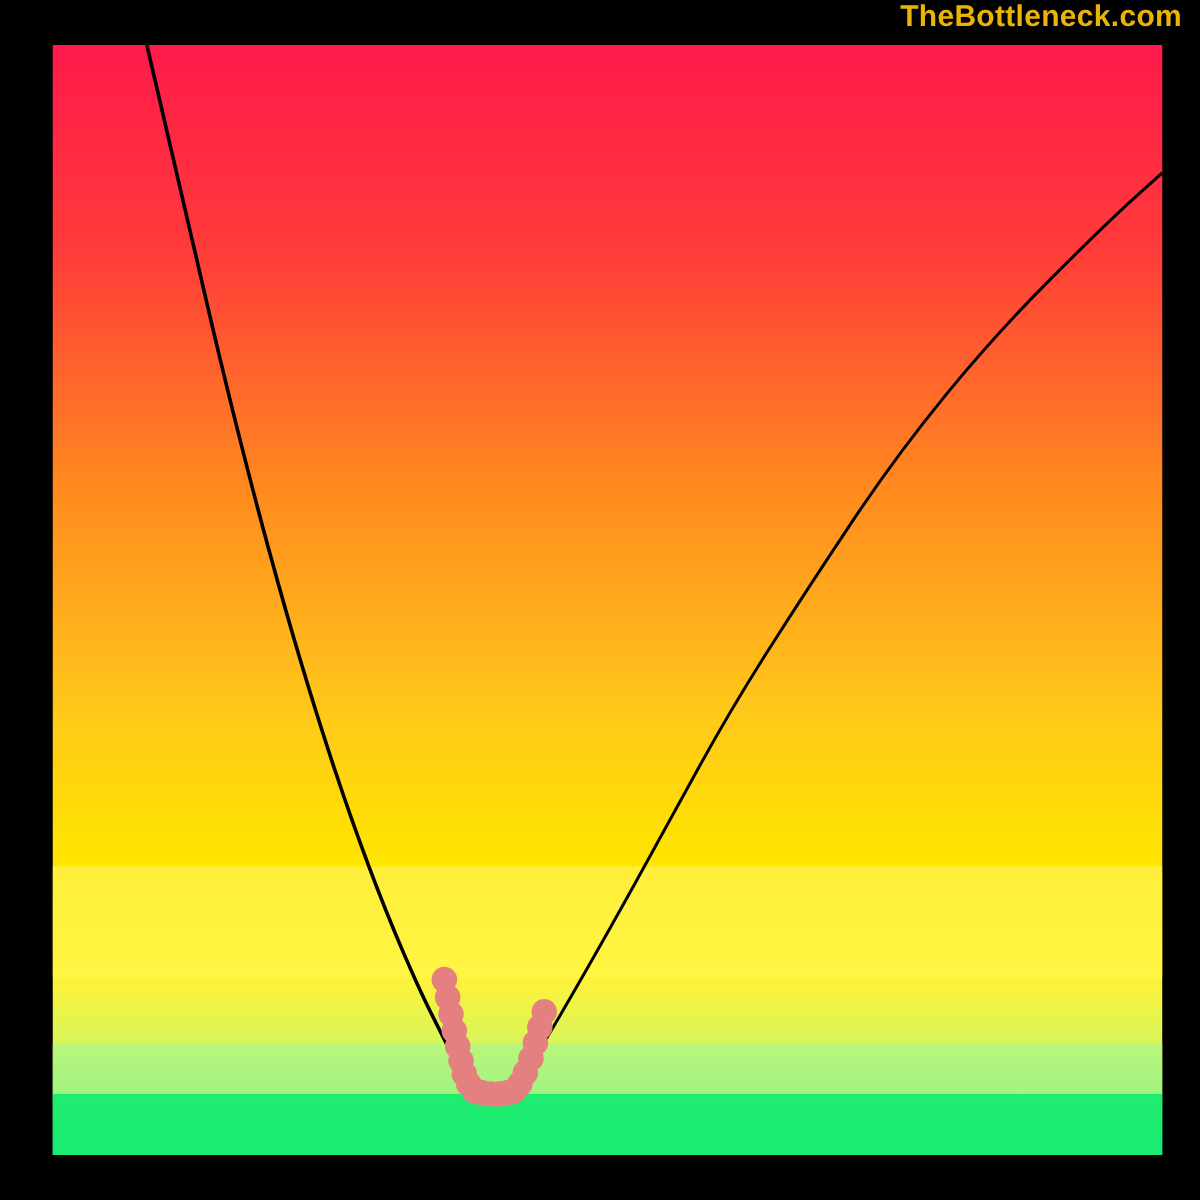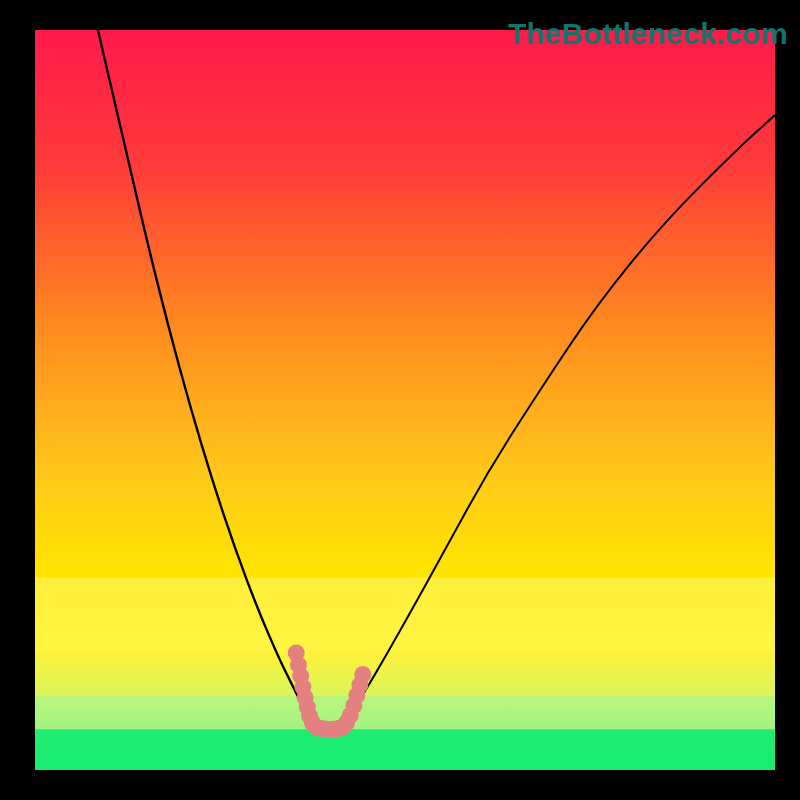--- a/index.html
+++ b/index.html
@@ -12,24 +12,24 @@
     font-family: Arial, Helvetica, sans-serif;
   }
   .stage {
     position: relative;
     width: 800px;
     height: 800px;
     background: #000;
   }
   .watermark {
     position: absolute;
-    top: 17px;
+    top: 0;
     right: 12px;
-    color: #0f766e;
-    font-size: 30px;
+    color: #eab308;
+    font-size: 20px;
     font-weight: 600;
     letter-spacing: 0.2px;
     z-index: 5;
     user-select: none;
   }
   .plot-area {
     position: absolute;
     left: 35px;
     top: 30px;
     width: 740px;

